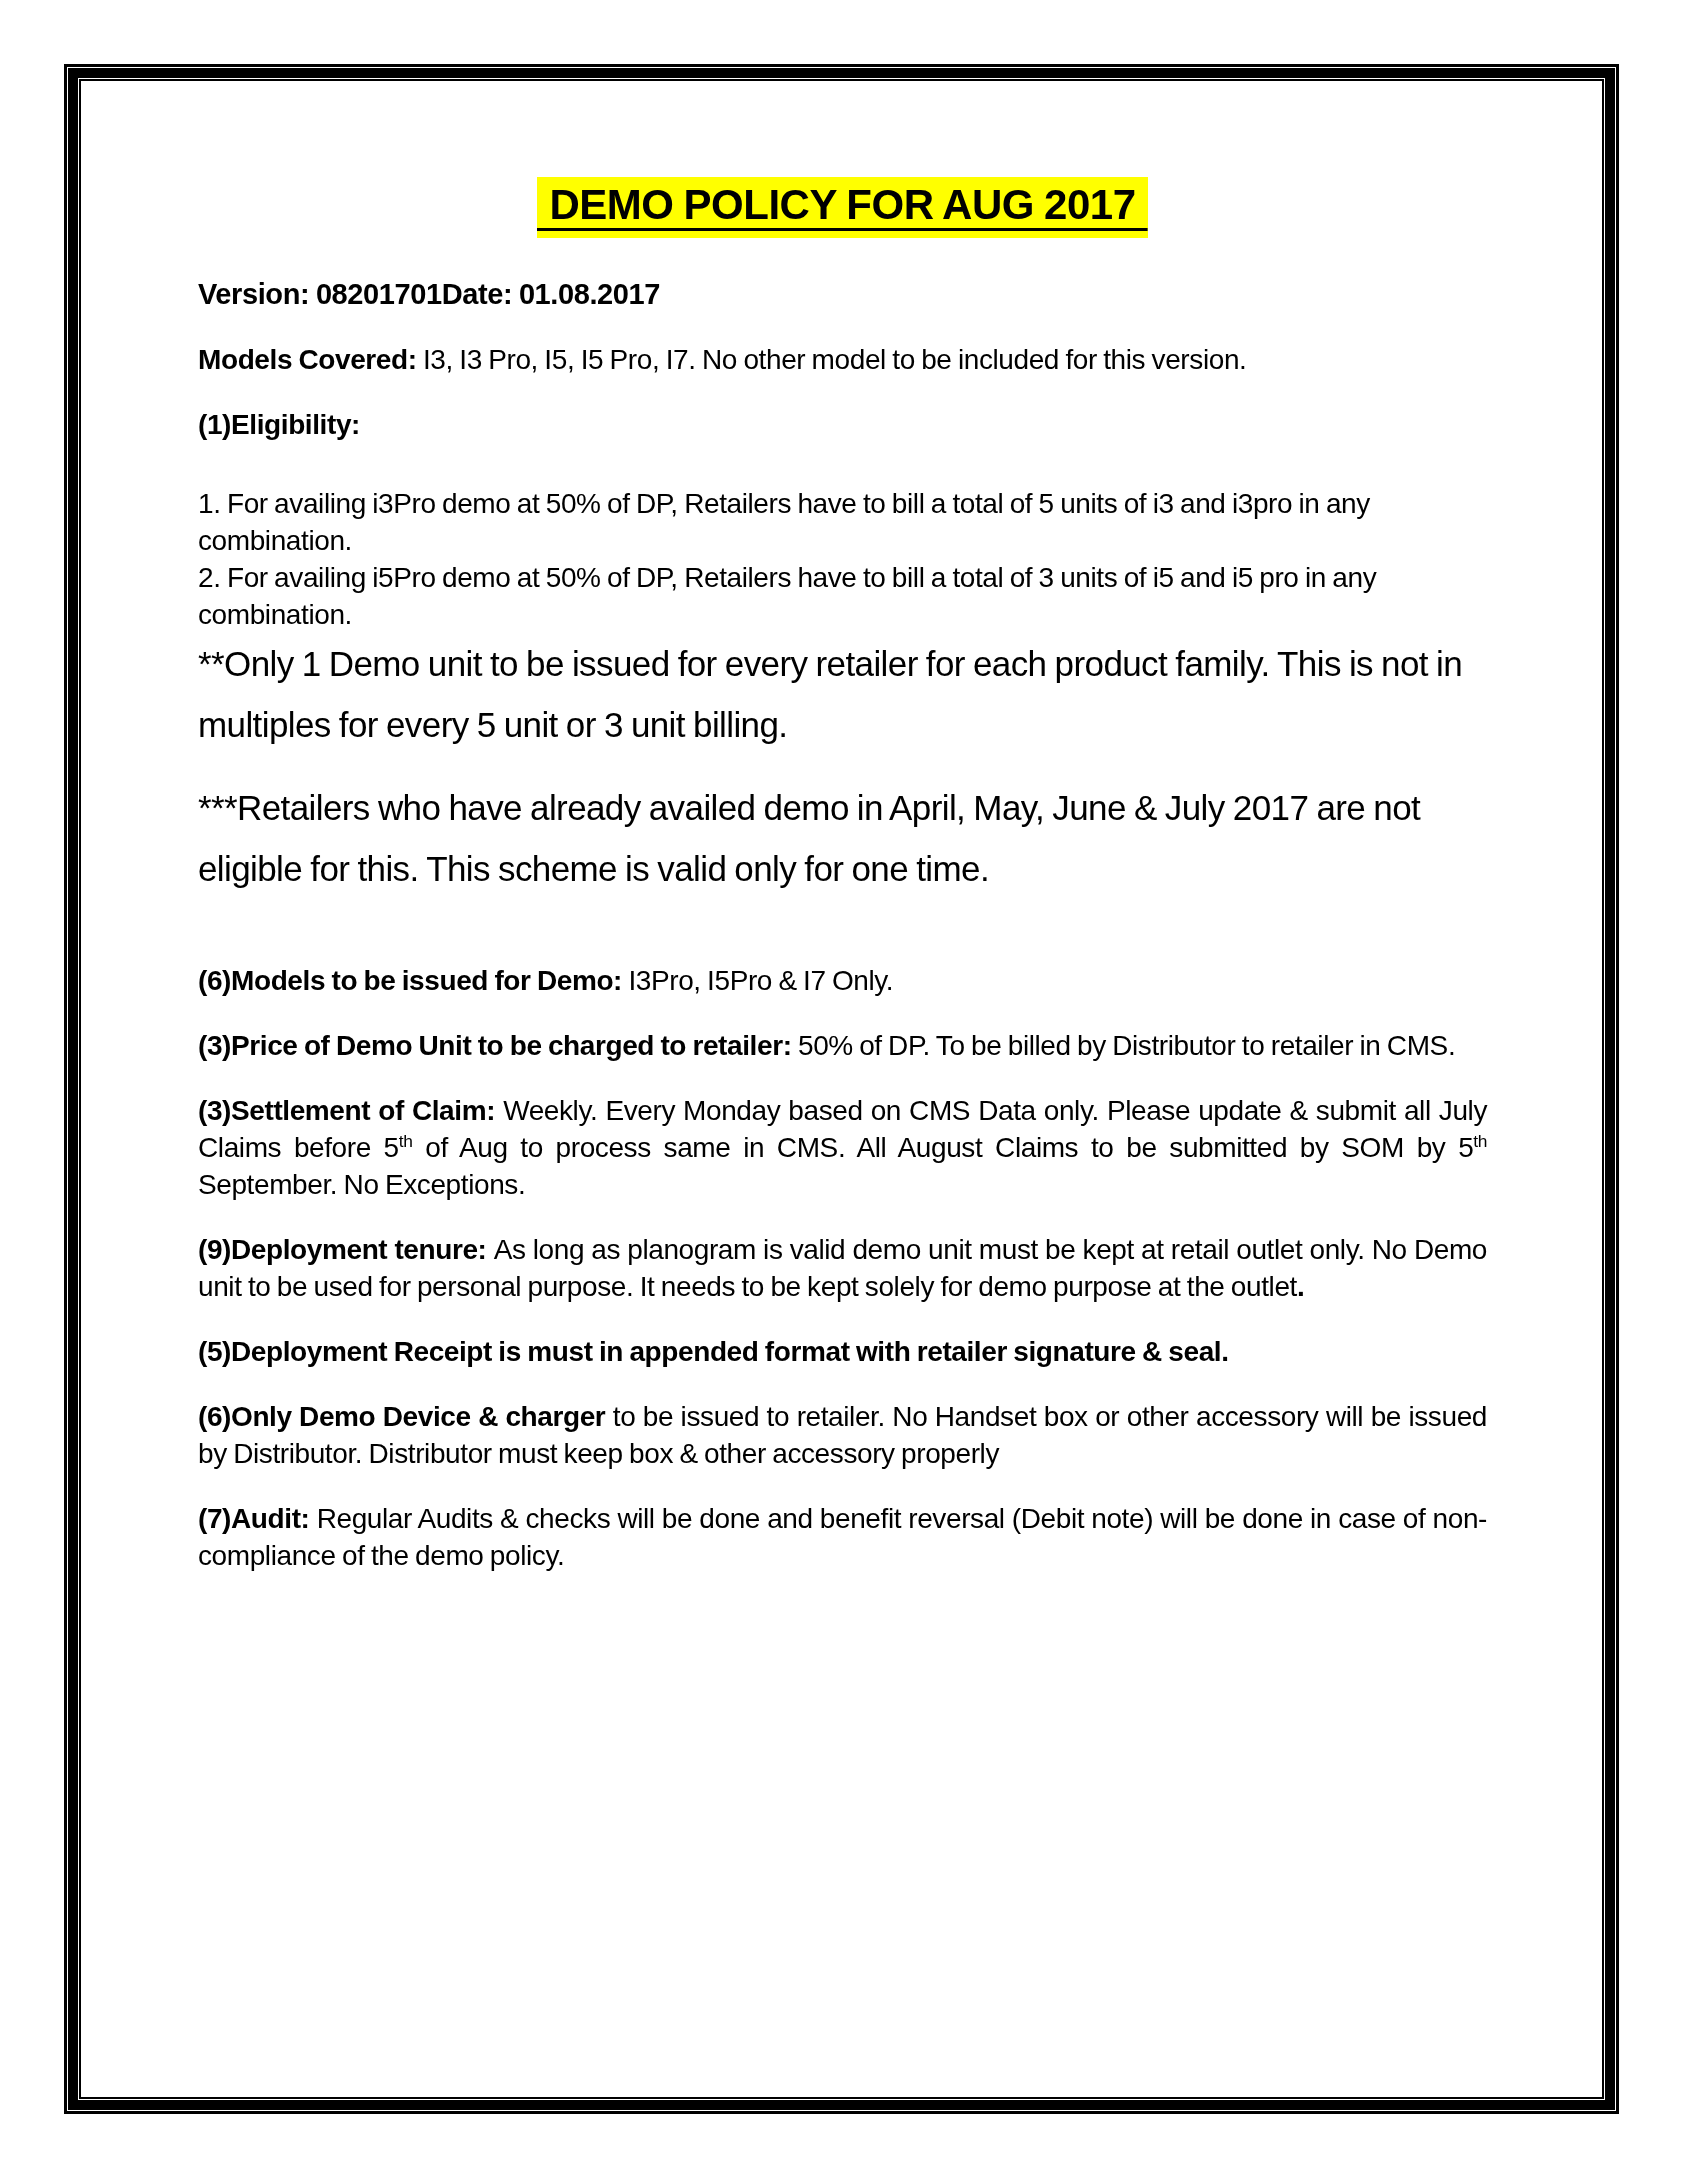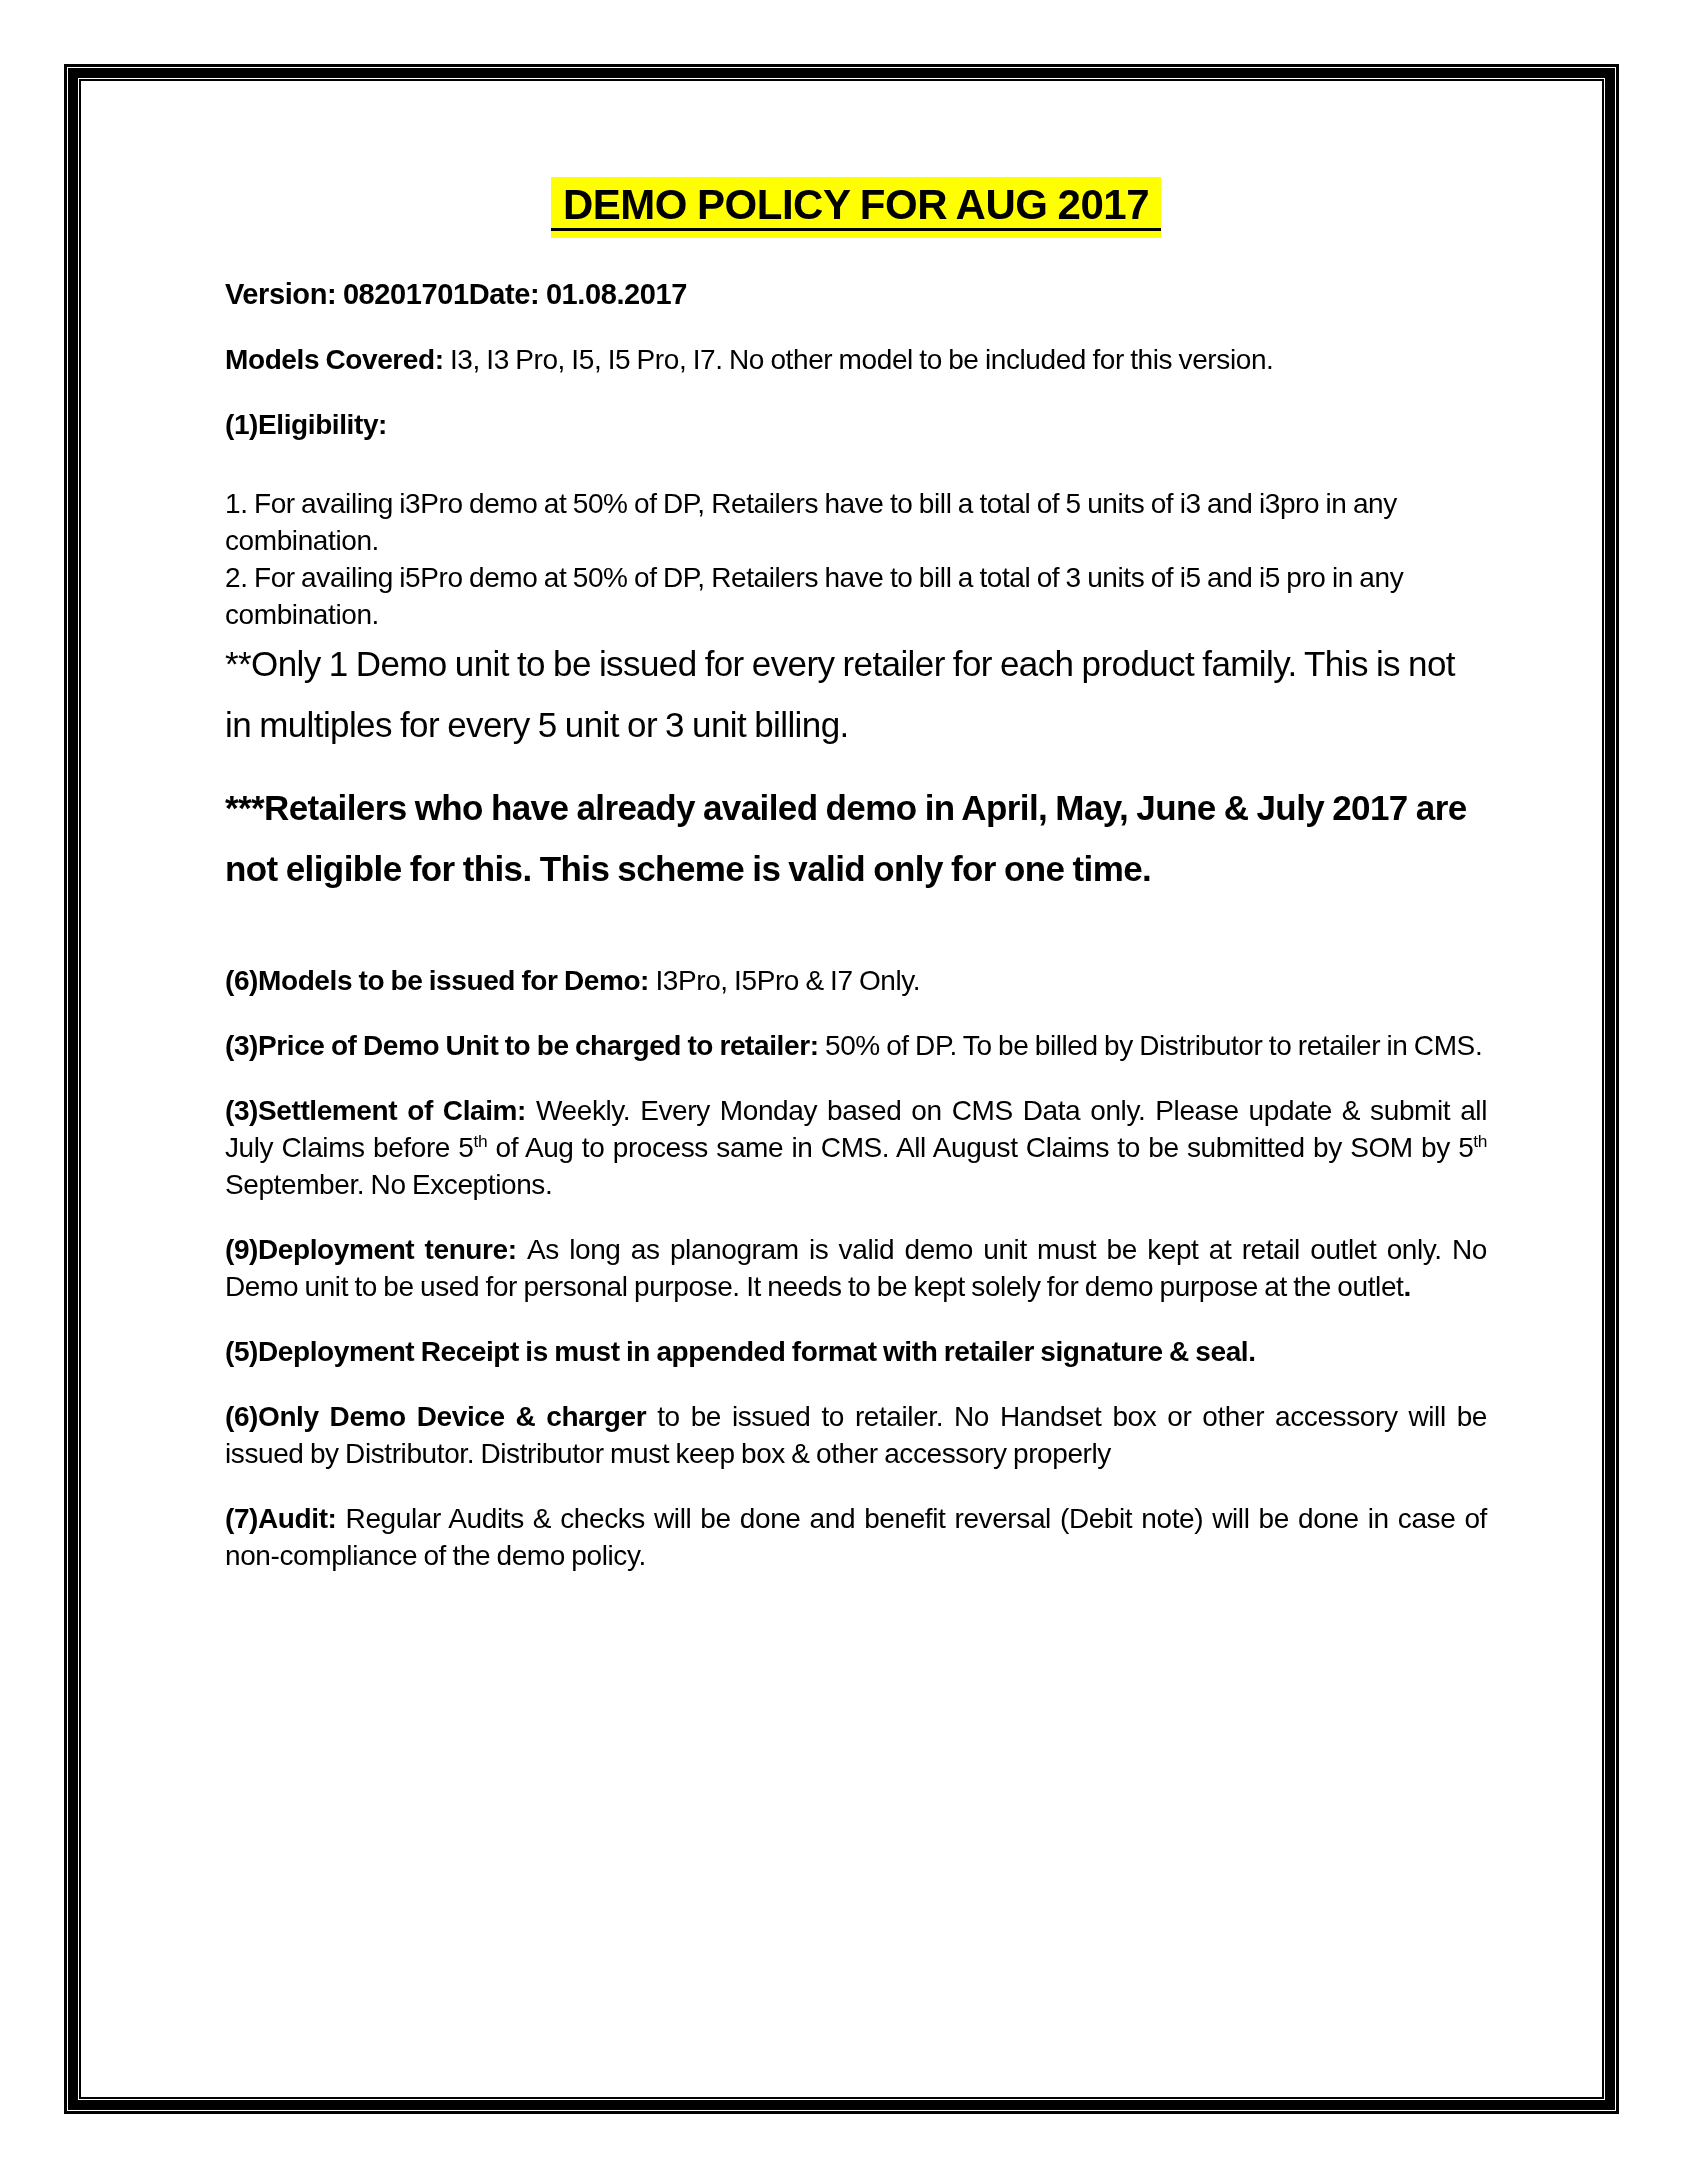--- a/index.html
+++ b/index.html
@@ -19,21 +19,20 @@
 
   .content {
     position: absolute;
     inset: 82px;
     box-sizing: border-box;
     padding: 95px 114px 8px 116px;
     font-size: 28px;
     line-height: 37px;
     letter-spacing: -0.4px;
     word-spacing: -1px;
-    margin-left: 27px;
   }
 
   .doc-title { text-align: center; margin: 0 0 38px 0; font-weight: normal; }
   .title-highlight {
     display: inline-block;
     font-size: 42px;
     line-height: 46px;
     font-weight: bold;
     letter-spacing: -0.5px;
     padding: 5px 12px 10px 12px;
@@ -55,21 +54,21 @@
   p.block { margin: 0 0 28px 0; }
   p.p-heading { margin-bottom: 42px; }
   p.p-list { margin: 0; }
   p.p-list-end { margin: 0 0 30px 0; }
   p.p-big {
     font-size: 35px;
     line-height: 61px;
     letter-spacing: -0.6px;
     margin: 0 0 22px 0;
   }
-  p.p-big-last { margin-bottom: 63px; font-weight: bold; }
+  p.p-big-last { margin-bottom: 63px; }
   p.p-just { text-align: justify; }
   .b { font-weight: bold; }
   sup { font-size: 0.62em; line-height: 0; vertical-align: super; }
 </style>
 </head>
 <body>
 
 <div class="page">
   <div class="frame-outer">
     <div class="frame-mid">

